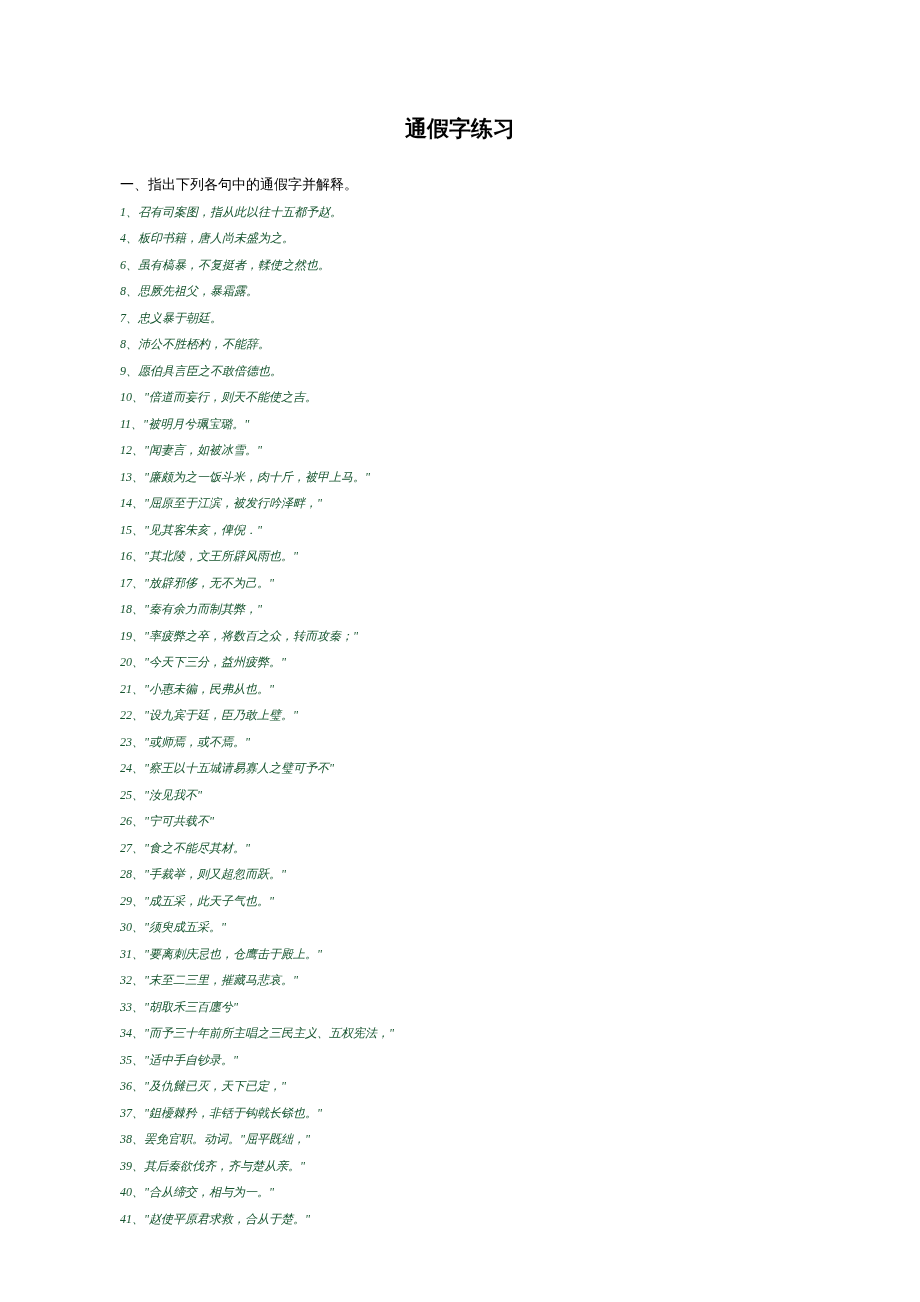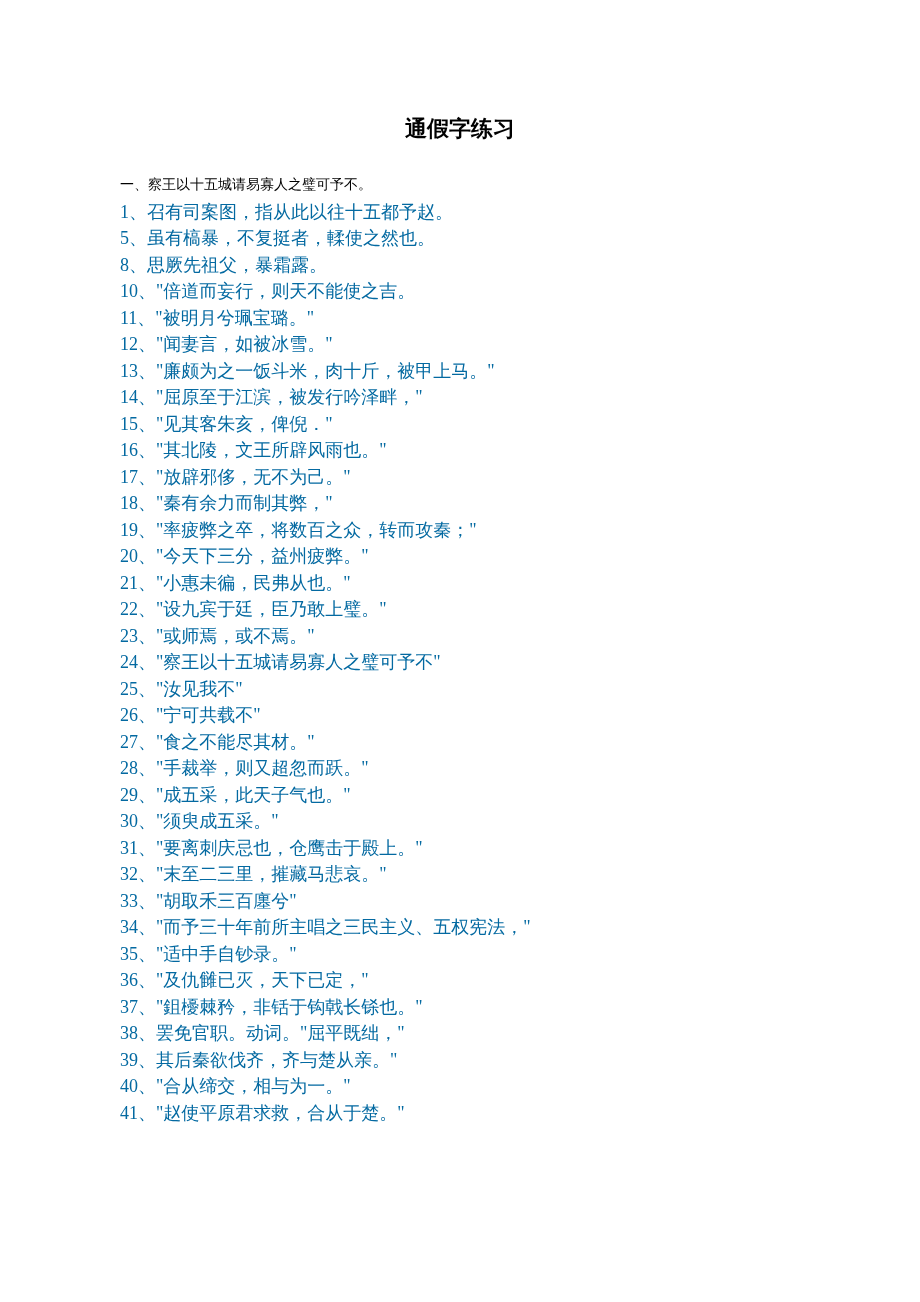--- a/index.html
+++ b/index.html
@@ -19,39 +19,44 @@
       font-weight: bold;
       margin-bottom: 28px;
       font-family: "SimSun", "宋体", serif;
     }
     .instruction {
       font-size: 14px;
       line-height: 26.5px;
       color: #000;
     }
     .item {
-      font-size: 18px;
+      font-size: 12px;
       line-height: 26.5px;
-      color: #0369a1;
+      color: #14532d;
+      font-style: italic;
     }
     .list {
       display: block;
     }
   </style>
 </head>
 <body>
 
 <h1 class="title">通假字练习</h1>
 
-<div class="instruction">一、察王以十五城请易寡人之璧可予不。</div>
+<div class="instruction">一、指出下列各句中的通假字并解释。</div>
 
 <div class="list" id="list-container">
     <div class="item">1、召有司案图，指从此以往十五都予赵。</div>
-    <div class="item">5、虽有槁暴，不复挺者，輮使之然也。</div>
+    <div class="item">4、板印书籍，唐人尚未盛为之。</div>
+    <div class="item">6、虽有槁暴，不复挺者，輮使之然也。</div>
     <div class="item">8、思厥先祖父，暴霜露。</div>
+    <div class="item">7、忠义暴于朝廷。</div>
+    <div class="item">8、沛公不胜桮杓，不能辞。</div>
+    <div class="item">9、愿伯具言臣之不敢倍德也。</div>
     <div class="item">10、"倍道而妄行，则天不能使之吉。</div>
     <div class="item">11、"被明月兮珮宝璐。"</div>
     <div class="item">12、"闻妻言，如被冰雪。"</div>
     <div class="item">13、"廉颇为之一饭斗米，肉十斤，被甲上马。"</div>
     <div class="item">14、"屈原至于江滨，被发行吟泽畔，"</div>
     <div class="item">15、"见其客朱亥，俾倪．"</div>
     <div class="item">16、"其北陵，文王所辟风雨也。"</div>
     <div class="item">17、"放辟邪侈，无不为己。"</div>
     <div class="item">18、"秦有余力而制其弊，"</div>
     <div class="item">19、"率疲弊之卒，将数百之众，转而攻秦；"</div>

